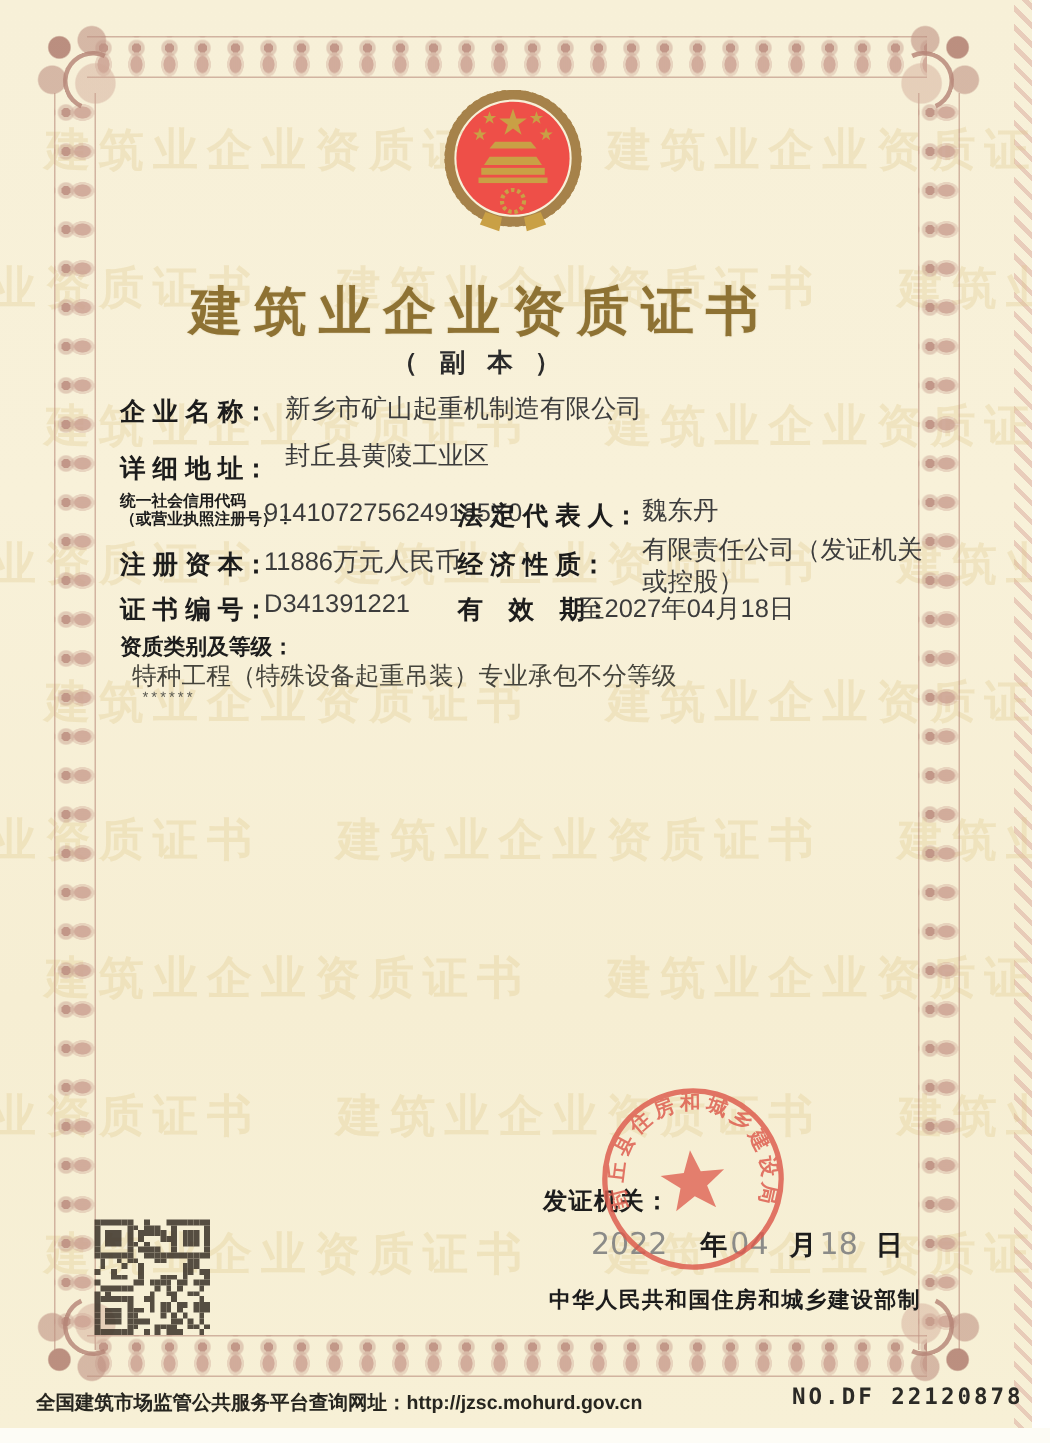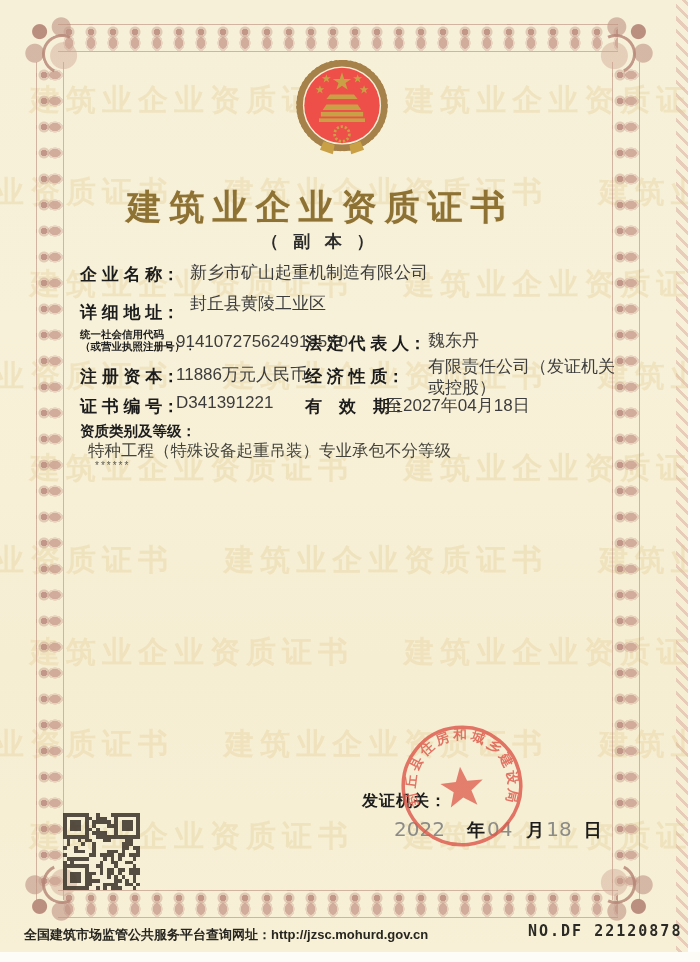--- a/index.html
+++ b/index.html
@@ -157,20 +157,21 @@
   <div class="abs qual-lbl" style="left:80px;top:422px;">资质类别及等级：</div>
   <div class="abs qual-val" style="left:88px;top:440px;">特种工程（特殊设备起重吊装）专业承包不分等级</div>
   <div class="abs asterisks" style="left:95px;top:460px;">******</div>
 
   <div class="abs issuer-lbl">发证机关：</div>
 
   <div class="abs date-line">
     <span class="date-num">2022</span><span class="date-unit u-year">年</span><span class="date-num n-month">04</span><span class="date-unit u-month">月</span><span class="date-num n-day">18</span><span class="date-unit u-day">日</span>
   </div>
 
+  <div class="abs made-by">中华人民共和国住房和城乡建设部制</div>
 
   <svg class="abs seal" viewBox="0 0 150 150">
     <defs>
       <path id="sealArc" d="M 31.8,90.7 A 46,46 0 1 1 118.2,90.7" fill="none"></path>
     </defs>
     <circle cx="75" cy="75" r="58" fill="none" stroke="#dd5a4c" stroke-width="3.5"></circle>
     <polygon fill="#dd5a4c" opacity="0.92" points="75,56 80.6,70.4 96,70.8 83.8,80.2 88.2,95 75,86.4 61.8,95 66.2,80.2 54,70.8 69.4,70.4"></polygon>
     <text font-size="13.5" font-weight="bold" fill="#dd5a4c" letter-spacing="3">
       <textPath href="#sealArc" startOffset="2">封丘县住房和城乡建设局</textPath>
     </text>

